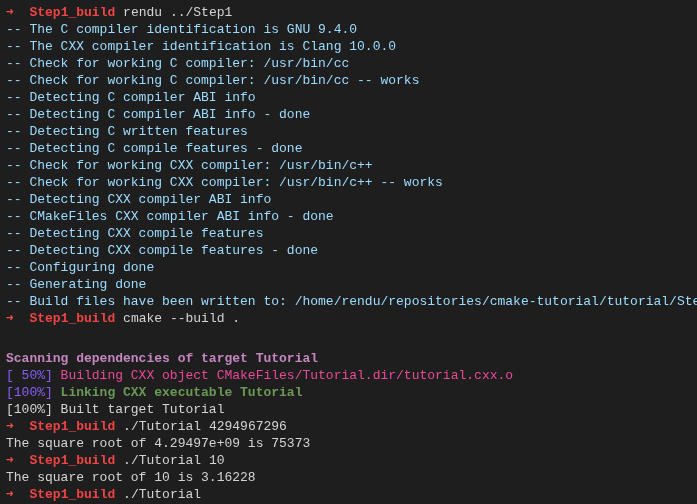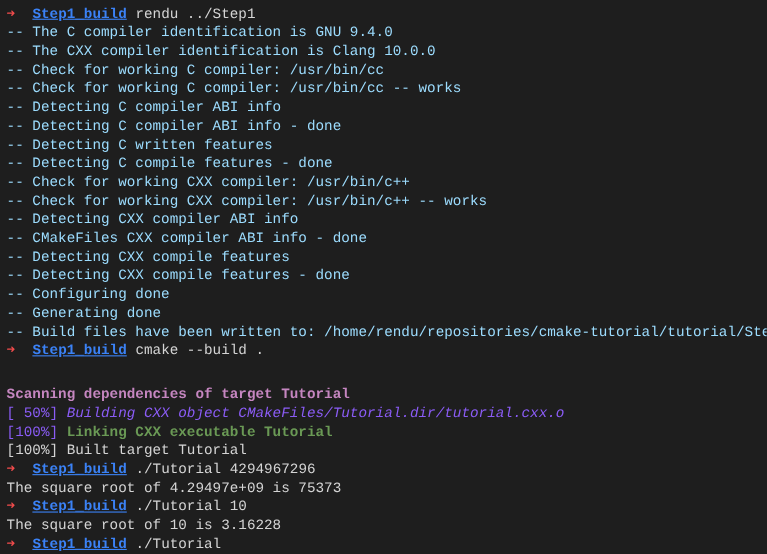--- a/index.html
+++ b/index.html
@@ -1,22 +1,22 @@
 <!DOCTYPE html>
 <html><head>
 <meta charset="utf-8">
 <style>
   html,body{margin:0;padding:0;background:#1e1e1e;width:697px;height:504px;overflow:hidden;}
   body{font-family:Consolas,"Courier New",monospace;font-size:13px;line-height:17px;color:#d4d4d4;padding:4px 6px;box-sizing:border-box;}
   .line{white-space:pre;}
   .arrow{color:#f14c4c;font-weight:bold;}
-  .dir{color:#3b82f6;font-weight:bold;text-decoration:underline;}
+  .dir{color:#ef4444;font-weight:bold;}
   .dim{color:#9cdcfe;}
   .scan{color:#c586c0;font-weight:bold;margin-top:23px;}
-  .build{color:#8b5cf6;font-style:italic;}
+  .build{color:#ec4899;}
   .link{color:#6a9955;font-weight:bold;}
   .pct{color:#8b5cf6;}
   .cursor{display:inline-block;width:7px;height:14px;background:#d4d4d4;vertical-align:-2px;}
 </style>
 </head>
 <body>
 
 <div>
 
   <div class="line"><span class="arrow">➜  </span><span class="dir">Step1_build</span> <span>rendu ../Step1</span></div>

